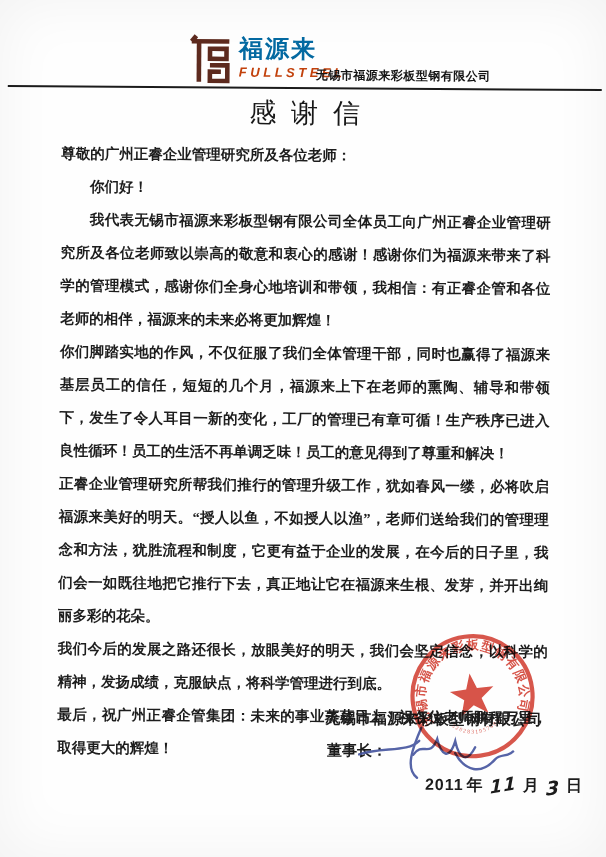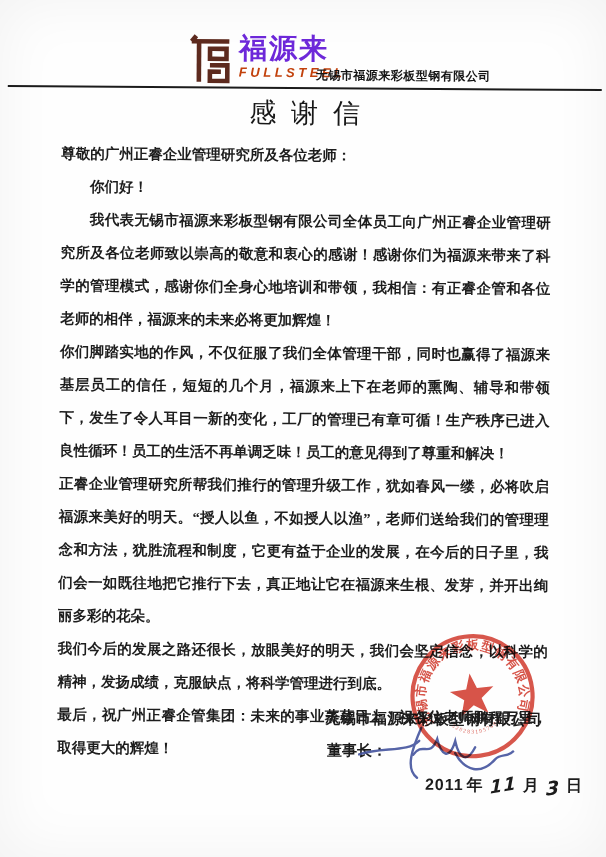--- a/index.html
+++ b/index.html
@@ -10,21 +10,21 @@
     font-family:"Liberation Serif","DejaVu Serif",serif;
     color:#1c1c1c;
   }
   .scan{position:absolute;inset:0;transform:rotate(0.4deg);transform-origin:50% 40%;}
 
   
   .logo-wrap{position:absolute;top:33px;left:186px;display:flex;gap:7px;align-items:flex-start;}
   .logo-mark{width:44px;height:53px;}
   .logo-mark svg{display:block;}
   .logo-text{display:flex;flex-direction:column;}
-  .logo-cn{font-size:28px;font-weight:bold;color:#6d28d9;letter-spacing:2px;line-height:32px;
+  .logo-cn{font-size:24px;font-weight:bold;color:#0369a1;letter-spacing:2px;line-height:32px;
     font-family:"Liberation Sans","DejaVu Sans",sans-serif;}
   .logo-en{font-size:13px;font-weight:bold;color:#c2410c;letter-spacing:3.5px;line-height:16px;
     font-family:"Liberation Sans","DejaVu Sans",sans-serif;font-style:italic;}
   .lh-company{position:absolute;top:67px;left:314px;font-size:12px;font-weight:bold;color:#141414;letter-spacing:0.5px;}
   .lh-rule{position:absolute;top:87px;left:6px;right:6px;border-top:2px solid #1b1b1b;height:0;}
 
   
   .title{position:absolute;top:95px;left:0;width:100%;text-align:center;
     font-size:27px;color:#181818;letter-spacing:0.55em;text-indent:0.55em;font-weight:500;}
 

